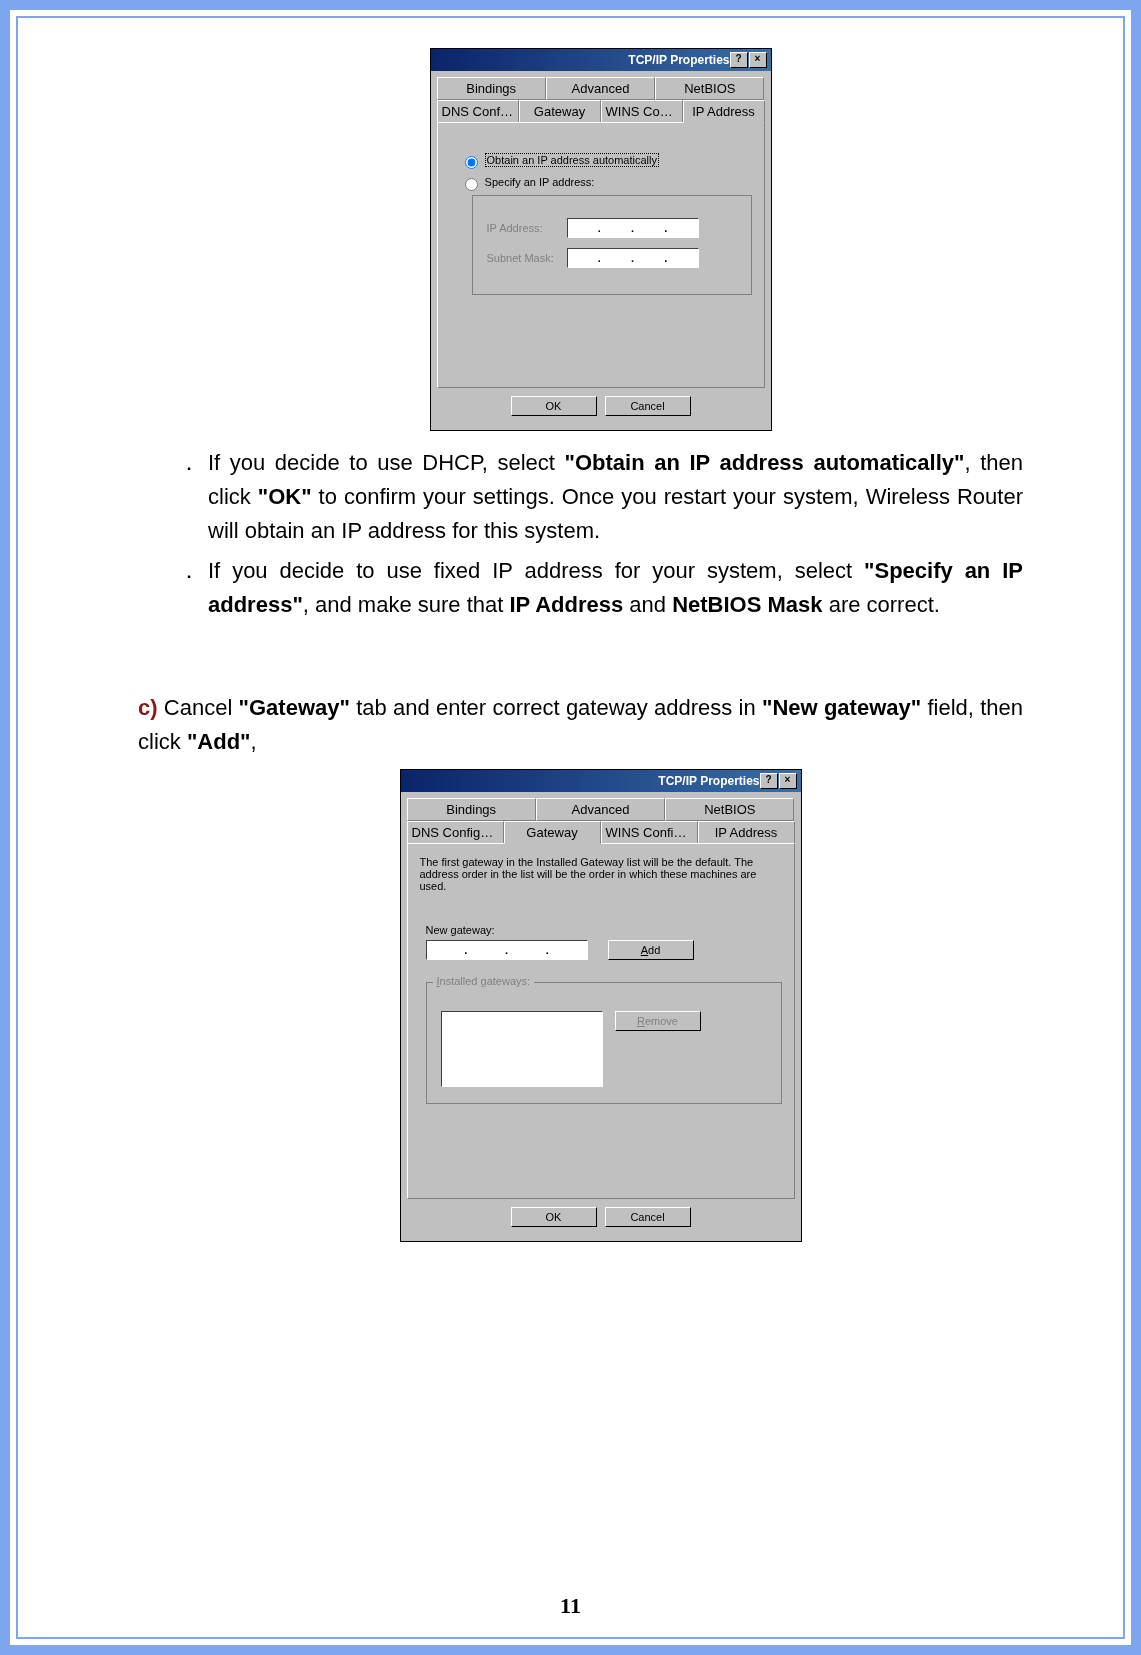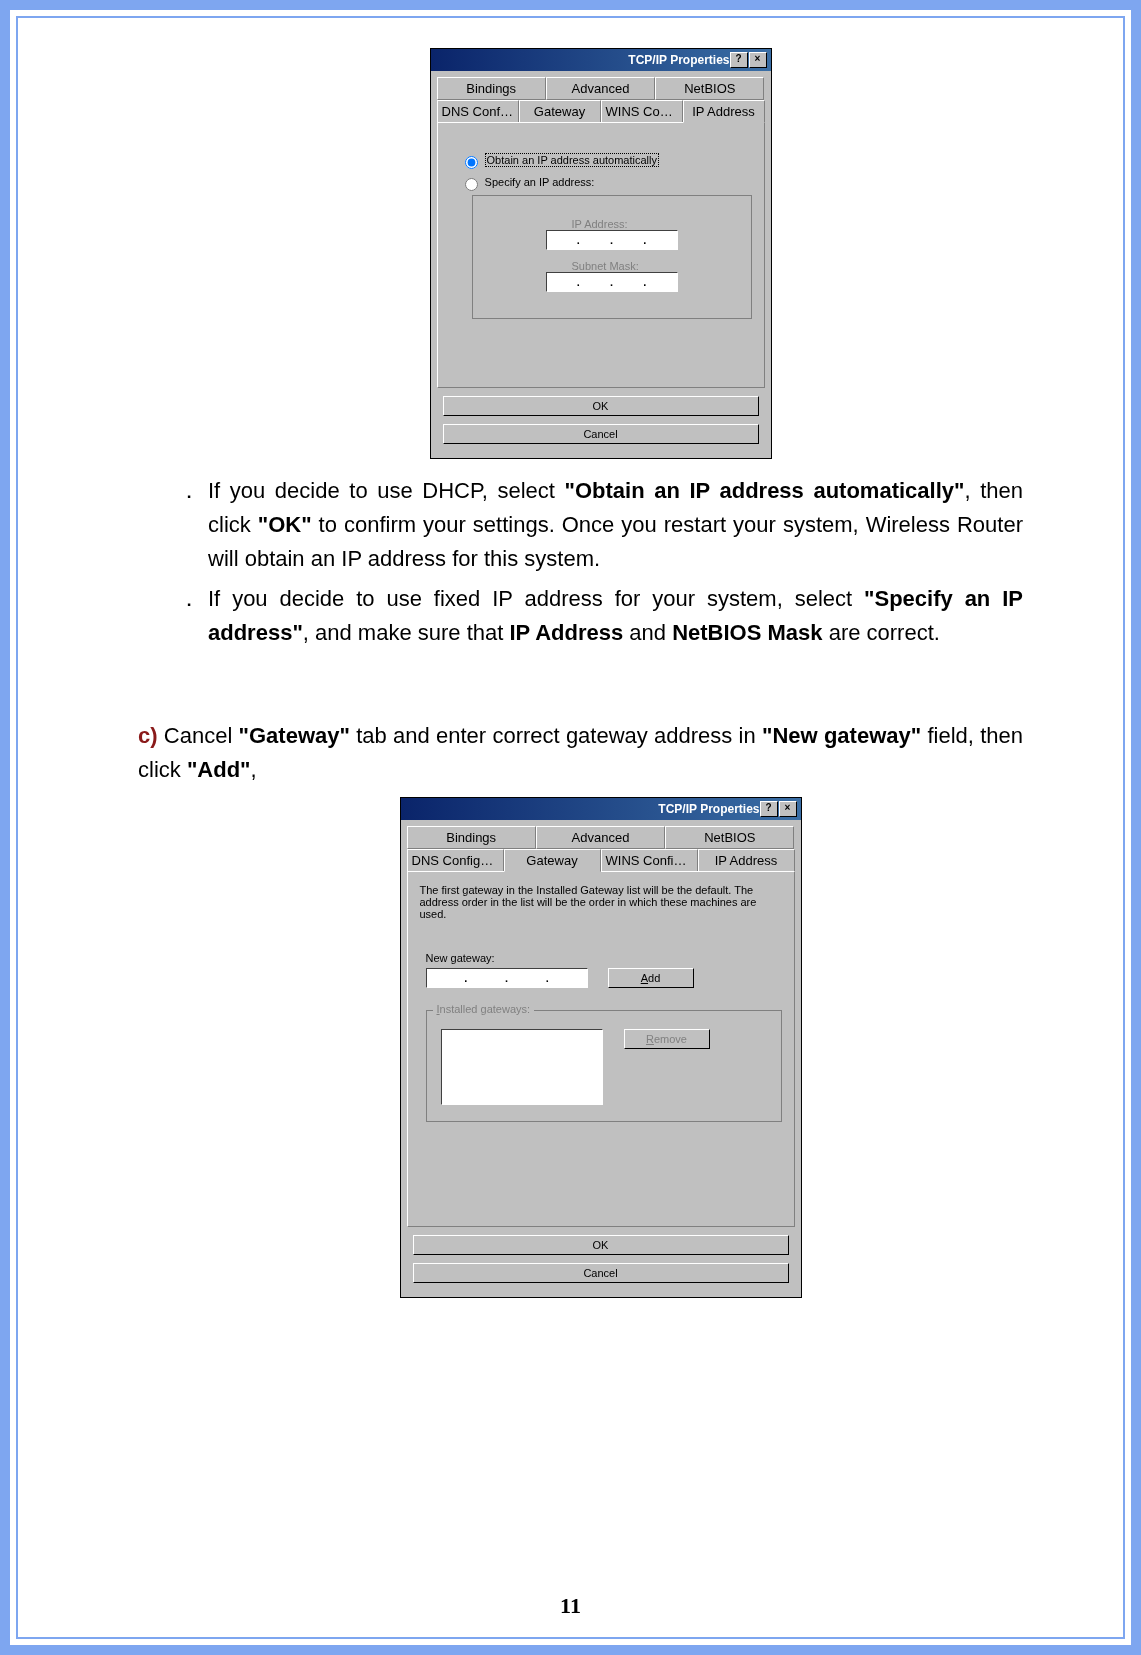--- a/index.html
+++ b/index.html
@@ -123,21 +123,21 @@
     box-shadow: inset 1px 1px 0 #808080, inset -1px -1px 0 #fff;
   }
   .grouplegend {
     position:absolute;
     top:-8px; left:6px;
     background:#c0c0c0;
     padding:0 4px;
     font-size:11px;
     color:#808080;
   }
-  .fldrow { display:flex; align-items:center; margin:10px 0;flex-direction:column;}
+  .fldrow { display:flex; align-items:center; margin:10px 0;}
   .fldrow .lbl { width:80px; color:#808080; }
   .ipbox {
     display:flex;
     border:1px solid #808080;
     border-top-color:#404040;
     border-left-color:#404040;
     border-right-color:#fff;
     border-bottom-color:#fff;
     background:#fff;
     width:130px; height:18px;
@@ -145,21 +145,20 @@
     justify-content:space-around;
   }
   .ipbox.disabled { background:#fff; color:#808080;}
   .ipbox .dot{ color:#000; font-weight:bold;}
   .ipbox .seg{ flex:1; text-align:center; font-size:11px;}
   .buttonbar {
     display:flex;
     justify-content:center;
     gap:8px;
     padding:8px 6px 8px 6px;
-    flex-direction:column;
   }
   .winbtn {
     min-width:72px;
     padding:3px 6px;
     background:#c0c0c0;
     border:1px solid #000;
     border-top-color:#fff;
     border-left-color:#fff;
     font-family:Tahoma, Arial, sans-serif;
     font-size:11px;
@@ -330,21 +329,21 @@
                   <span class="seg"></span>
                   <span class="dot">.</span>
                   <span class="seg"></span>
                   <span class="dot">.</span>
                   <span class="seg"></span>
               </span>
               <div class="winbtn"><span class="ullett">A</span><span>dd</span></div>
             </div>
             <div class="groupbox" style="margin-left:6px; box-shadow:none; border:1px solid #808080;">
               <div class="grouplegend"><span class="ullett">I</span>nstalled gateways:</div>
-              <div style="display:flex; gap:21px; align-items:flex-start; margin-top:6px;">
+              <div style="display:flex; gap:12px; align-items:flex-start; margin-top:16px;">
                 <div class="listbox"></div>
                 <div class="winbtn disabled"><span class="ullett">R</span>emove</div>
               </div>
             </div>
           </div>
           <div class="buttonbar">
             <div class="winbtn">OK</div>
             <div class="winbtn">Cancel</div>
           </div>
         </div>

